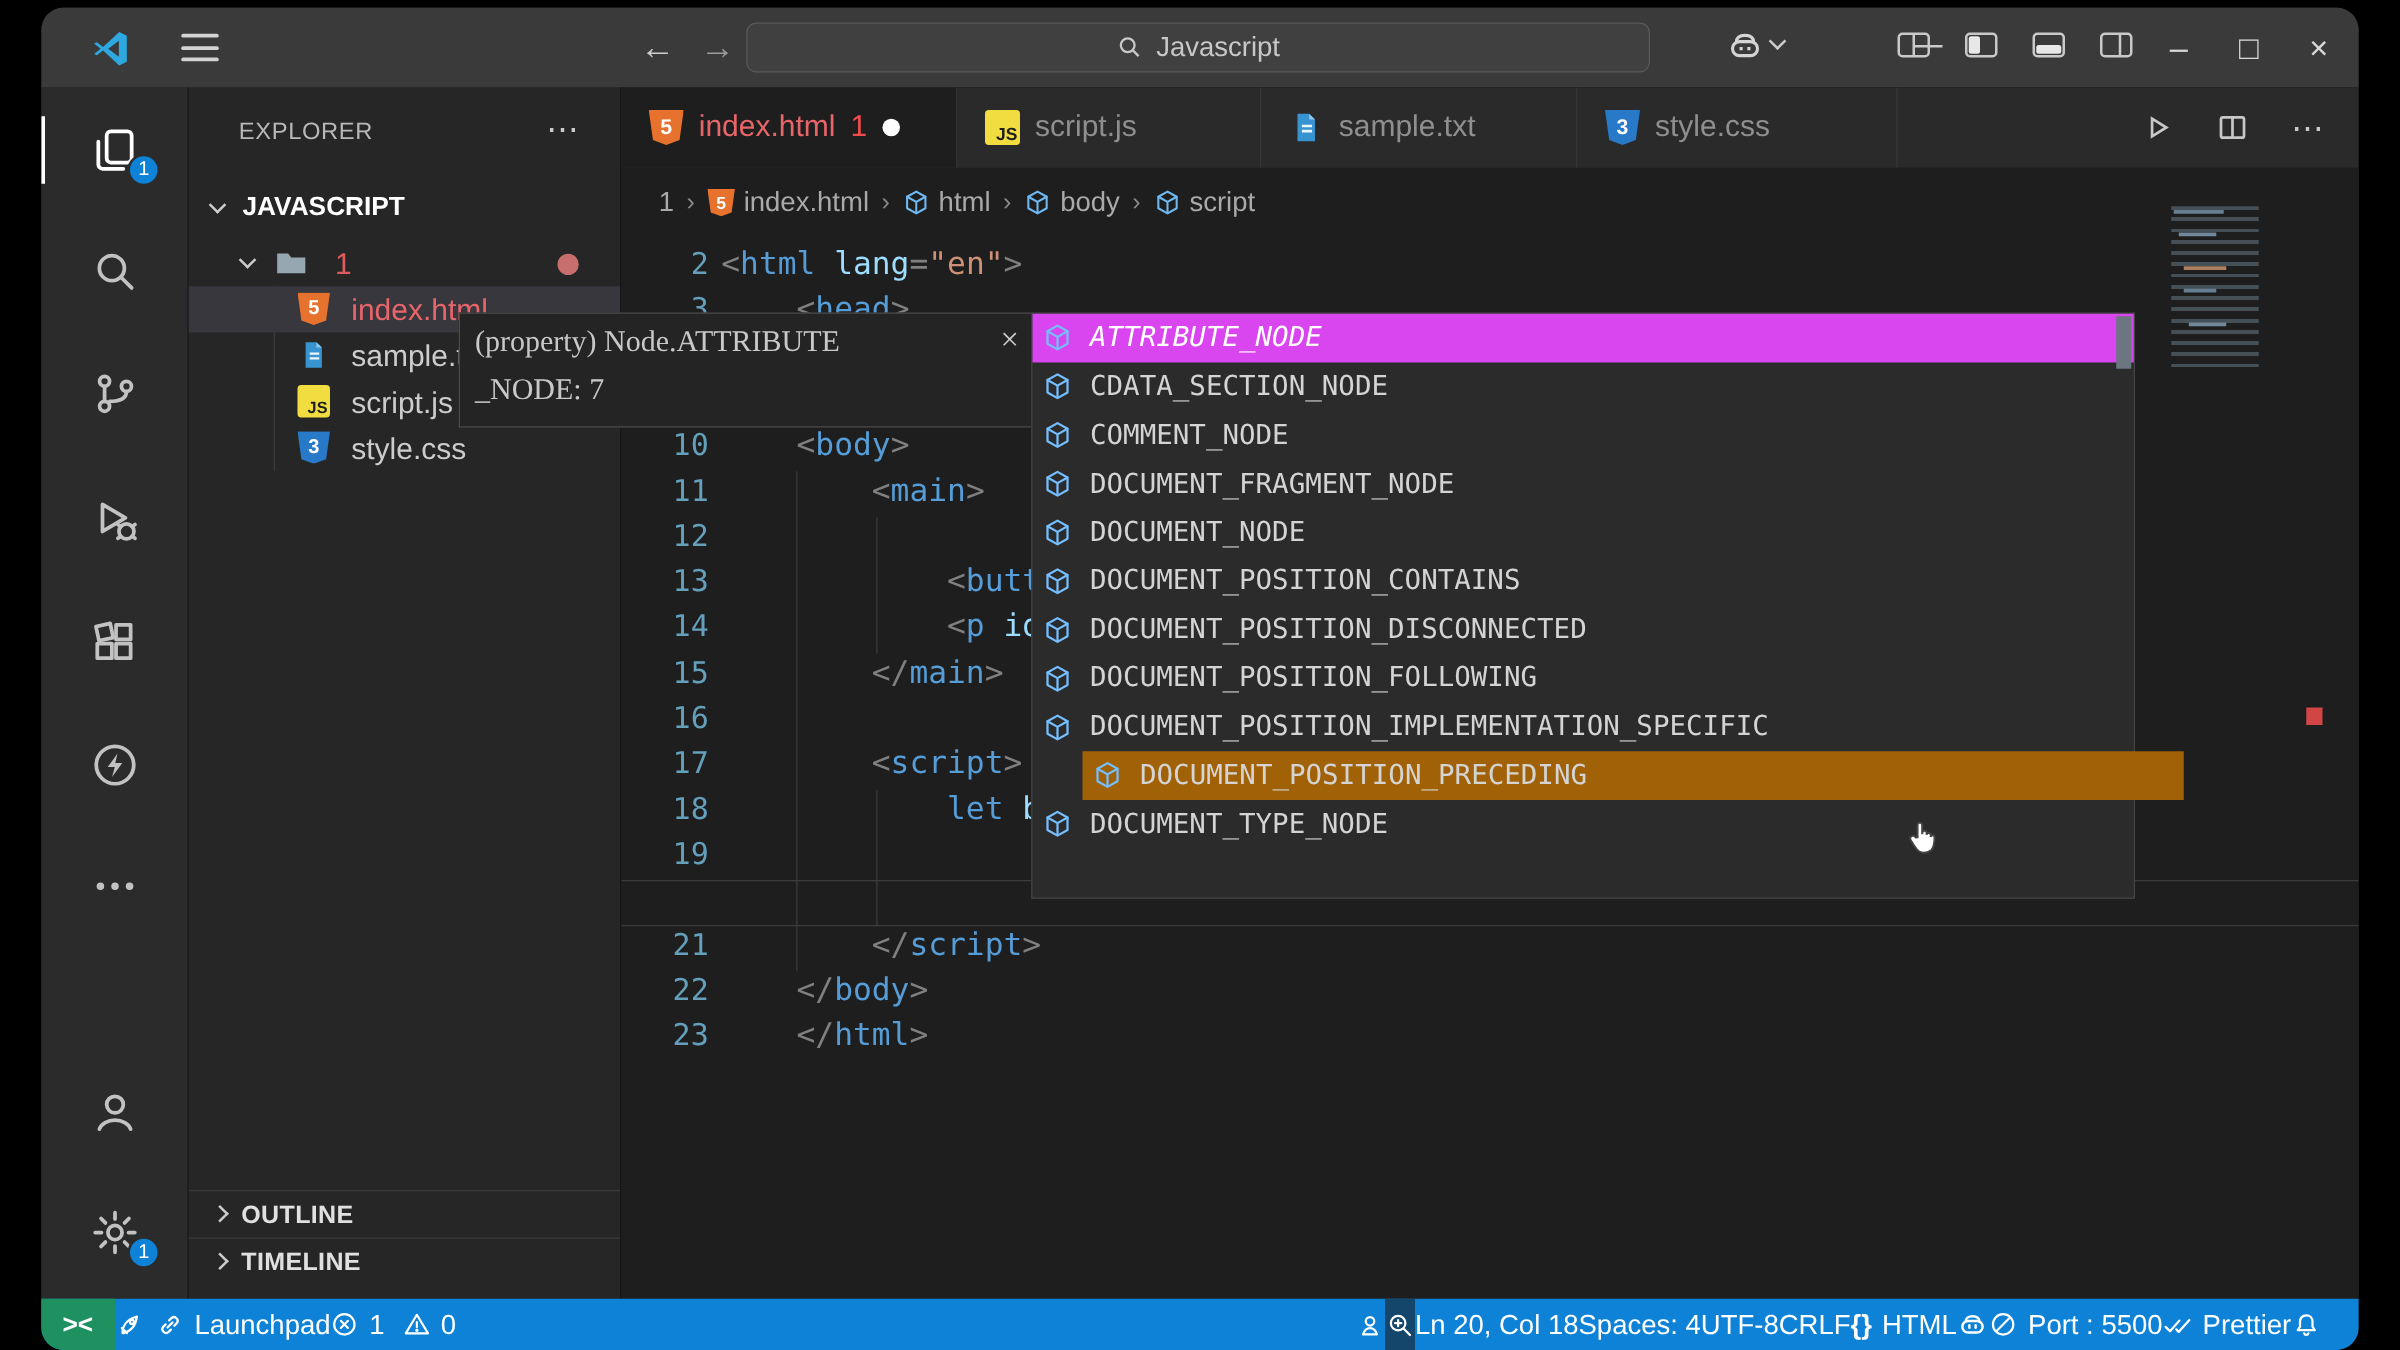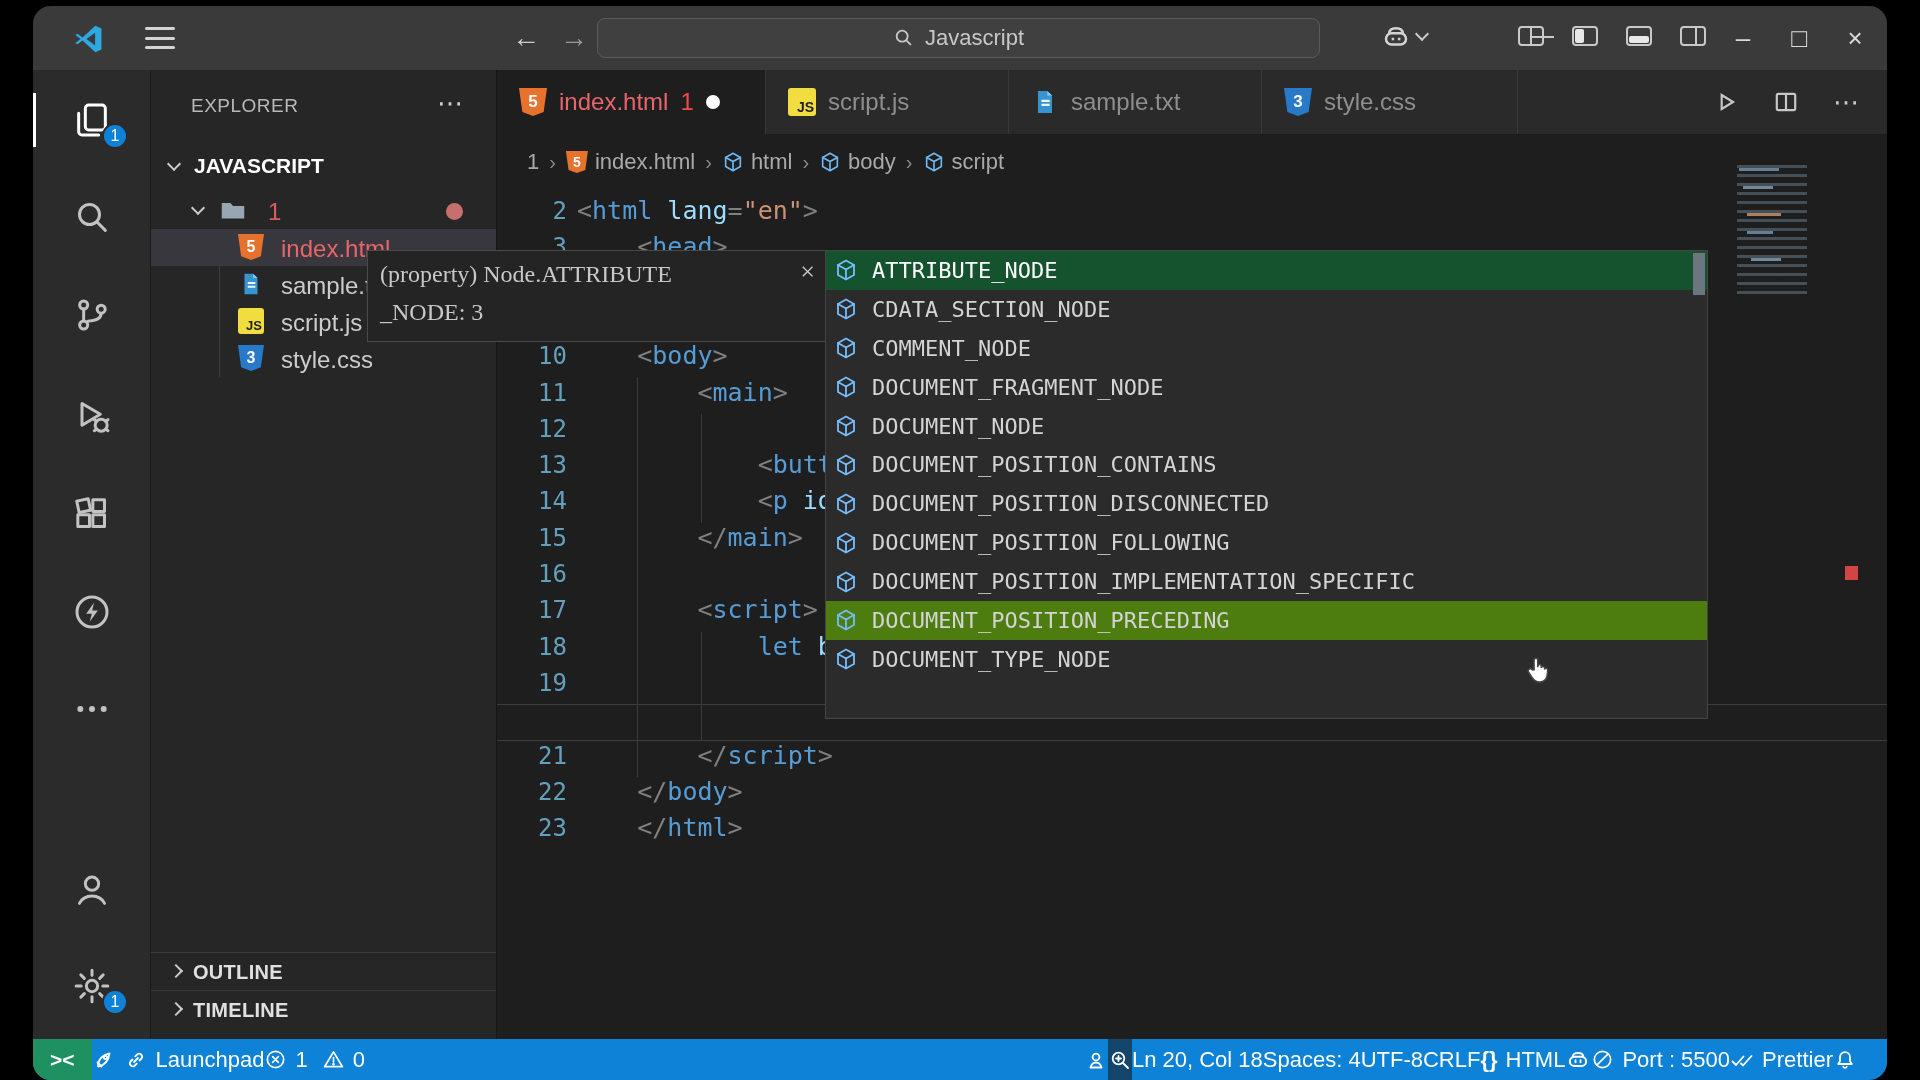--- a/index.html
+++ b/index.html
@@ -108,22 +108,22 @@
                 border:1px solid #4a4a4a; border-right:none; z-index:30;
                 font-family:Liberation Serif, serif; font-size:24px; color:#c8c8c8; }
   .tooltipbox .l1 { position:absolute; left:12px; top:10px; white-space:pre; }
   .tooltipbox .l2 { position:absolute; left:12px; top:48px; white-space:pre; }
   .tooltipbox .cls { position:absolute; right:10px; top:6px; font-size:26px; color:#cccccc; cursor:pointer; }
   .suggest { position:absolute; left:792px; top:244px; width:883px; height:469px; background:#2b2b2c;
              border:1px solid #454545; z-index:31; }
   .sgrow { position:relative; width:100%; height:38.9px; display:flex; align-items:center; gap:14px;
            padding-left:8px; color:#d4d4d4; font-family:"DejaVu Sans Mono", monospace; font-size:22px;
            cursor:pointer; white-space:nowrap; }
-  .sgrow.sel { background:#14532d; color:#ffffff; }
-  .sgrow.hov { background:#4d7c0f; }
+  .sgrow.sel { background:#d946ef; color:#ffffff;font-style:italic; }
+  .sgrow.hov { background:#a16207;margin-left:40px; }
   .sgrow svg { flex:none; color:#75beff; }
   .sgscroll { position:absolute; right:2px; top:2px; width:12px; height:42px; background:#6b7680; z-index:32; }
 
   
   .statusbar { position:absolute; left:0; top:1033px; width:100%; height:41px; background:#0d82d6;
                color:#ffffff; font-size:22px; }
   .sbleft { position:absolute; left:0; top:0; height:41px; display:flex; align-items:center; }
   .sbright { position:absolute; right:30px; top:0; height:41px; display:flex; align-items:center; }
   .sbitem { display:flex; align-items:center; gap:8px; padding:0 0; height:41px; cursor:pointer; }
   .sbitem.remote { background:#1f9161; padding:0 17px; font-weight:bold; font-size:21px; }
@@ -585,21 +585,21 @@
                 <path d="M12 4.2c3 0 5 2.3 5 5.1v4l1.8 2.7H5.2L7 13.3v-4c0-2.8 2-5.1 5-5.1z"></path>
                 <path d="M10.3 18.7a1.8 1.8 0 0 0 3.4 0"></path>
               </svg>
             </span>
           </div>
         </div>
   </div>
 
   <div class="tooltipbox">
     <div class="l1">(property) Node.ATTRIBUTE</div>
-    <div class="l2">_NODE: 3</div>
+    <div class="l2">_NODE: 7</div>
     <div class="cls">×</div>
   </div>
 
   <div class="suggest" id="suggest">
     <div class="sgscroll"></div>
   <div class="sgrow sel">
           <svg viewBox="0 0 24 24" width="24" height="24" fill="none" stroke="currentColor" stroke-width="1.8" stroke-linecap="round" stroke-linejoin="round">
             <path d="M12 2.5 20 7v10l-8 4.5L4 17V7z"></path>
             <path d="M4 7l8 4.5L20 7M12 11.5V21"></path>
           </svg>

